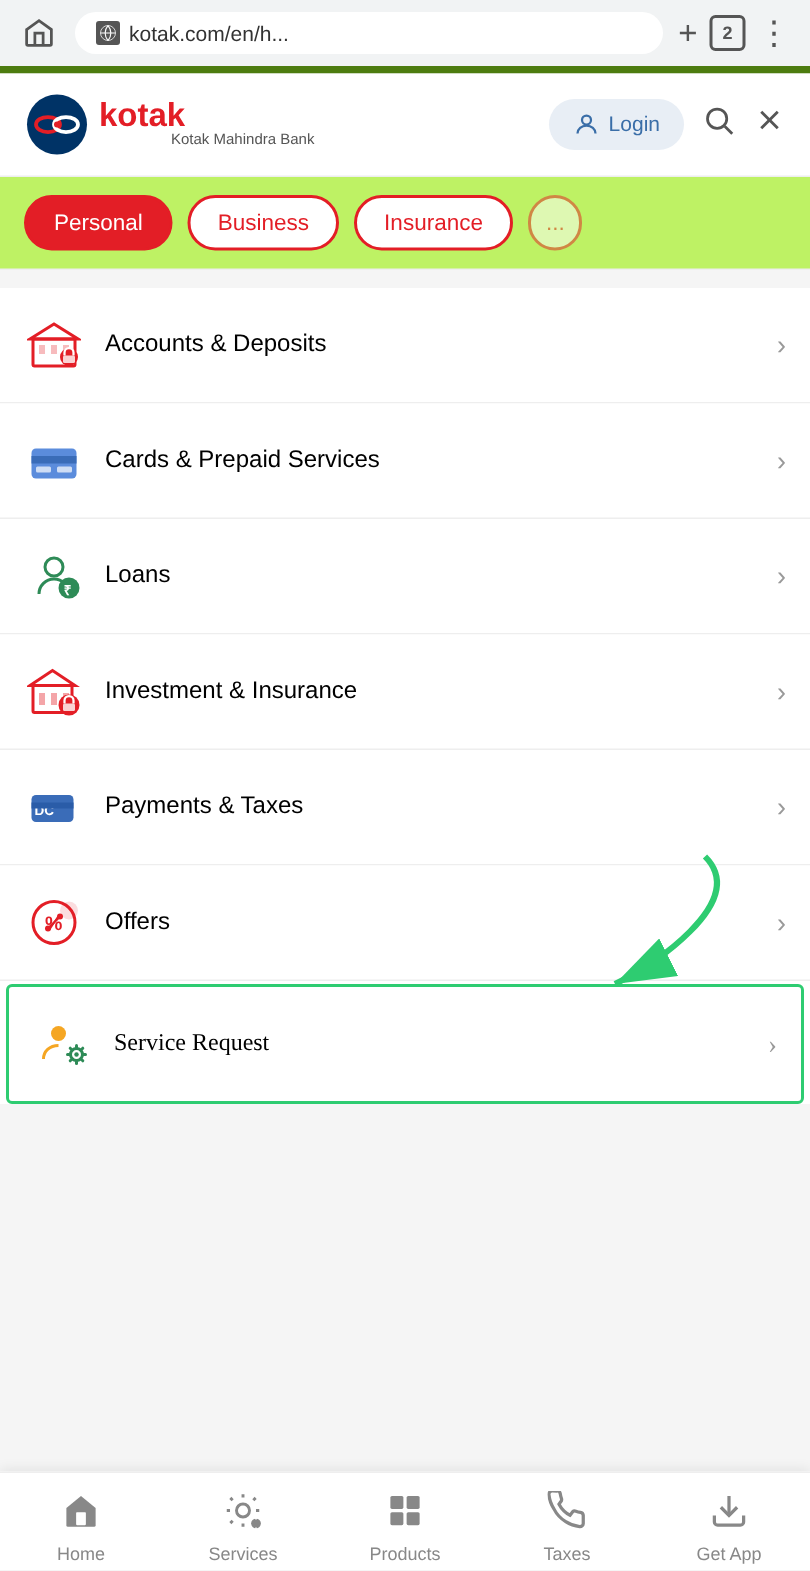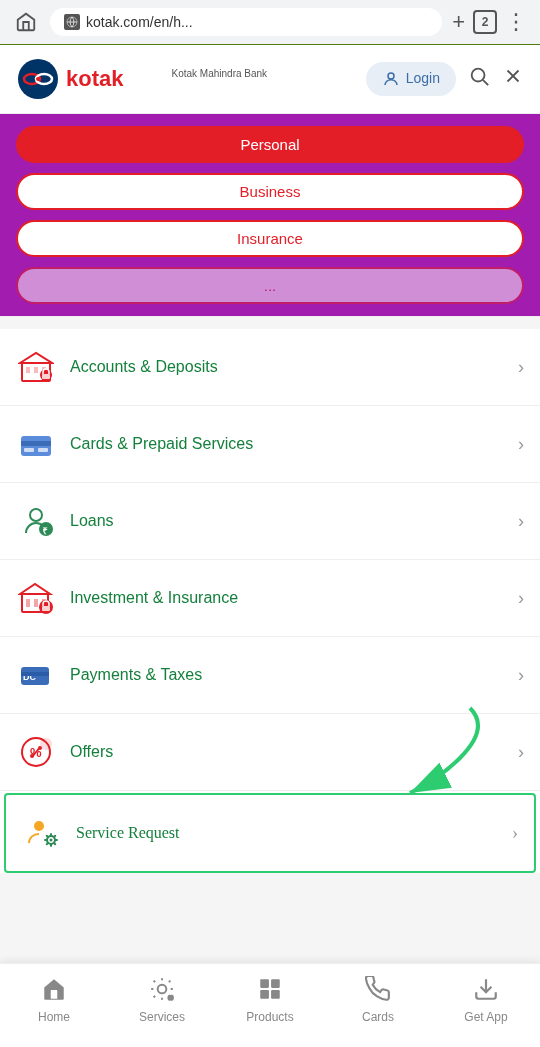--- a/index.html
+++ b/index.html
@@ -12,21 +12,21 @@
       overflow-x: hidden;
     }
 
     
     .browser-chrome {
       background: #f1f3f4;
       padding: 8px 12px;
       display: flex;
       align-items: center;
       gap: 10px;
-      border-bottom: 1px solid #4d7c0f;
+      border-bottom: 5px solid #4d7c0f;
     }
     .home-icon-wrap {
       width: 28px; height: 28px;
       display: flex; align-items: center; justify-content: center;
     }
     .address-bar {
       flex: 1;
       background: white;
       border-radius: 20px;
       padding: 6px 14px;
@@ -60,21 +60,21 @@
       padding: 12px 16px;
       display: flex;
       align-items: center;
       justify-content: space-between;
       border-bottom: 1px solid #eee;
     }
     .logo-wrap {
       display: flex; align-items: center; gap: 6px;
     }
     .logo-text {
-      display: flex; flex-direction: row;
+      display: flex; flex-direction: column;
     }
     .logo-kotak {
       color: #e31e26;
       font-size: 22px;
       font-weight: 700;
       line-height: 1;
     }
     .logo-sub {
       color: #555;
       font-size: 10px;
@@ -90,27 +90,26 @@
       border-radius: 20px;
       padding: 8px 16px;
       font-size: 14px;
       color: #3a6ea8;
       display: flex; align-items: flex-start; gap: 6px;
       cursor: pointer;
     }
 
     
     .nav-tabs {
-      background: #a21caf;
+      background: #bef264;
       padding: 12px 16px;
       display: flex;
       gap: 10px;
       overflow-x: auto;
       border-bottom: 1px solid #eee;
-      flex-direction: column;
     }
     .nav-tab {
       border-radius: 24px;
       padding: 8px 18px;
       font-size: 15px;
       font-weight: 500;
       border: 2px solid transparent;
       cursor: pointer;
       white-space: nowrap;
       flex-shrink: 0;
@@ -150,37 +149,37 @@
     .menu-item-icon {
       width: 40px; height: 40px;
       display: flex; align-items: center; justify-content: center;
       margin-right: 14px;
       flex-shrink: 0;
     }
     .menu-item-label {
       flex: 1;
       font-size: 16px;
       font-weight: 500;
-      color: #15803d;
+      color: #000000;
     }
     .chevron-right {
       color: #999;
       font-size: 18px;
     }
 
     
     .bottom-nav {
       position: fixed;
       bottom: 0;
       width: 540px;
       background: white;
       border-top: 1px solid #eee;
       display: flex;
       align-items: center;
-      padding: 8px 0 19px;
+      padding: 8px 0 0;
       box-shadow: 0 -2px 8px rgba(0,0,0,0.08);
     }
     .bottom-nav-item {
       flex: 1;
       display: flex;
       flex-direction: column;
       align-items: center;
       gap: 4px;
       cursor: pointer;
       padding: 4px 0;
@@ -438,21 +437,21 @@
     </span>
     <span class="bottom-nav-label">Products</span>
   </div>
 
   <div class="bottom-nav-item">
     <span>
       <svg width="26" height="26" viewBox="0 0 24 24" fill="none" stroke="#888" stroke-width="2">
         <path d="M22 16.92v3a2 2 0 01-2.18 2 19.79 19.79 0 01-8.63-3.07A19.5 19.5 0 013.95 11a19.79 19.79 0 01-3.07-8.67A2 2 0 012.86 0h3a2 2 0 012 1.72 12.84 12.84 0 00.7 2.81 2 2 0 01-.45 2.11L7.09 8.09a16 16 0 006.82 6.82l1.45-2.02a2 2 0 012.11-.45 12.84 12.84 0 002.81.7A2 2 0 0122 14.92z"></path>
       </svg>
     </span>
-    <span class="bottom-nav-label">Cards</span>
+    <span class="bottom-nav-label">Taxes</span>
   </div>
 
   <div class="bottom-nav-item">
     <span>
       <svg width="26" height="26" viewBox="0 0 24 24" fill="none" stroke="#888" stroke-width="2">
         <path d="M21 15v4a2 2 0 01-2 2H5a2 2 0 01-2-2v-4"></path>
         <polyline points="7 10 12 15 17 10"></polyline>
         <line x1="12" y1="15" x2="12" y2="3"></line>
       </svg>
     </span>

